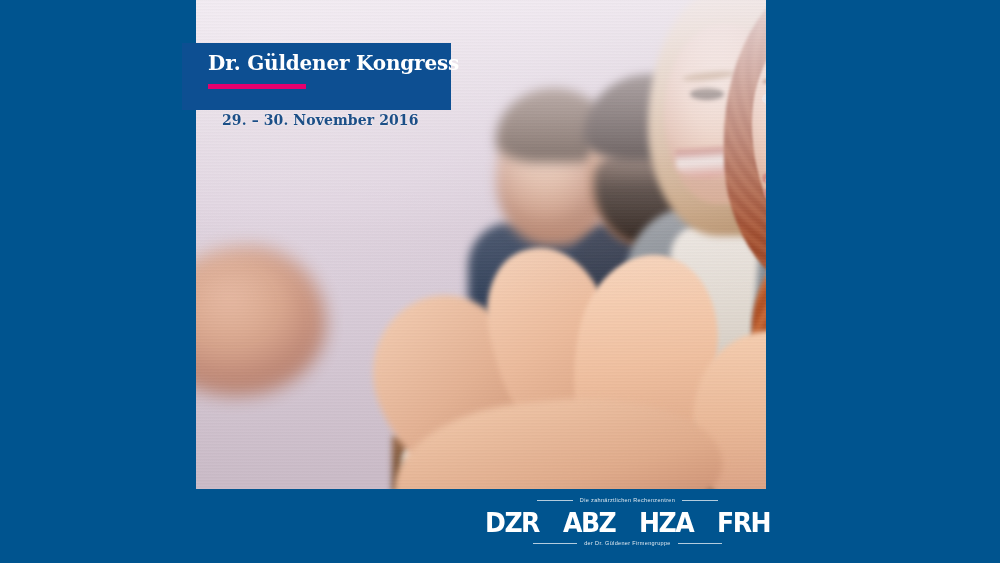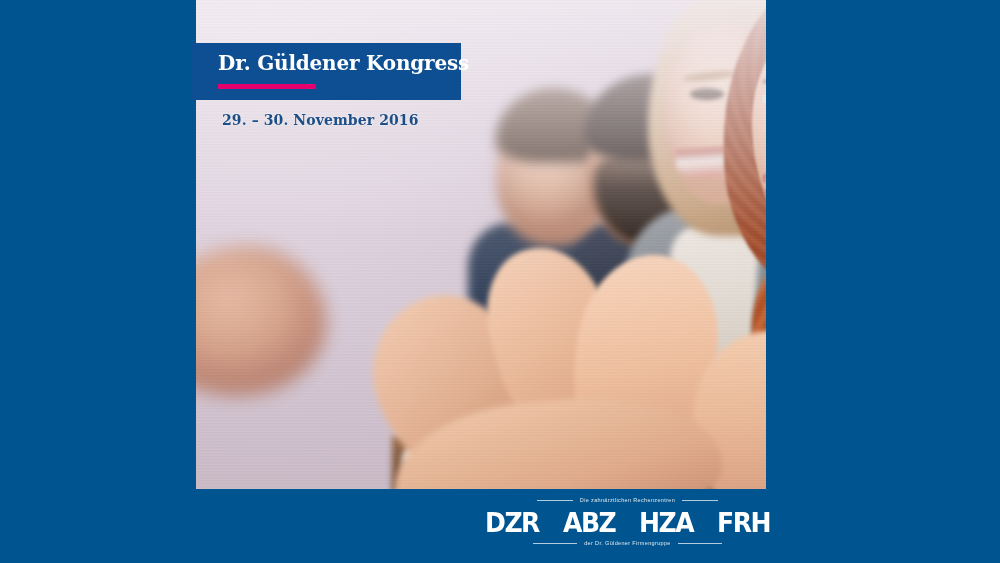--- a/index.html
+++ b/index.html
@@ -396,24 +396,24 @@
     position: absolute;
     inset: 0;
     background:
       repeating-linear-gradient(0deg, rgba(255,255,255,.018) 0px, rgba(255,255,255,.018) 1px, rgba(0,0,0,.018) 2px, rgba(0,0,0,.018) 3px);
     pointer-events: none;
   }
 
   
   .title-bar {
     position: absolute;
-    left: 192px;
+    left: 182px;
     top: 43px;
     width: 269px;
-    height: 57px;
+    height: 67px;
     background: #0d4f92;
     z-index: 6;
   }
   .title-text {
     position: absolute;
     left: 26px;
     top: 8px;
     color: #ffffff;
     font-family: "DejaVu Serif", "Liberation Serif", serif;
     font-weight: bold;

